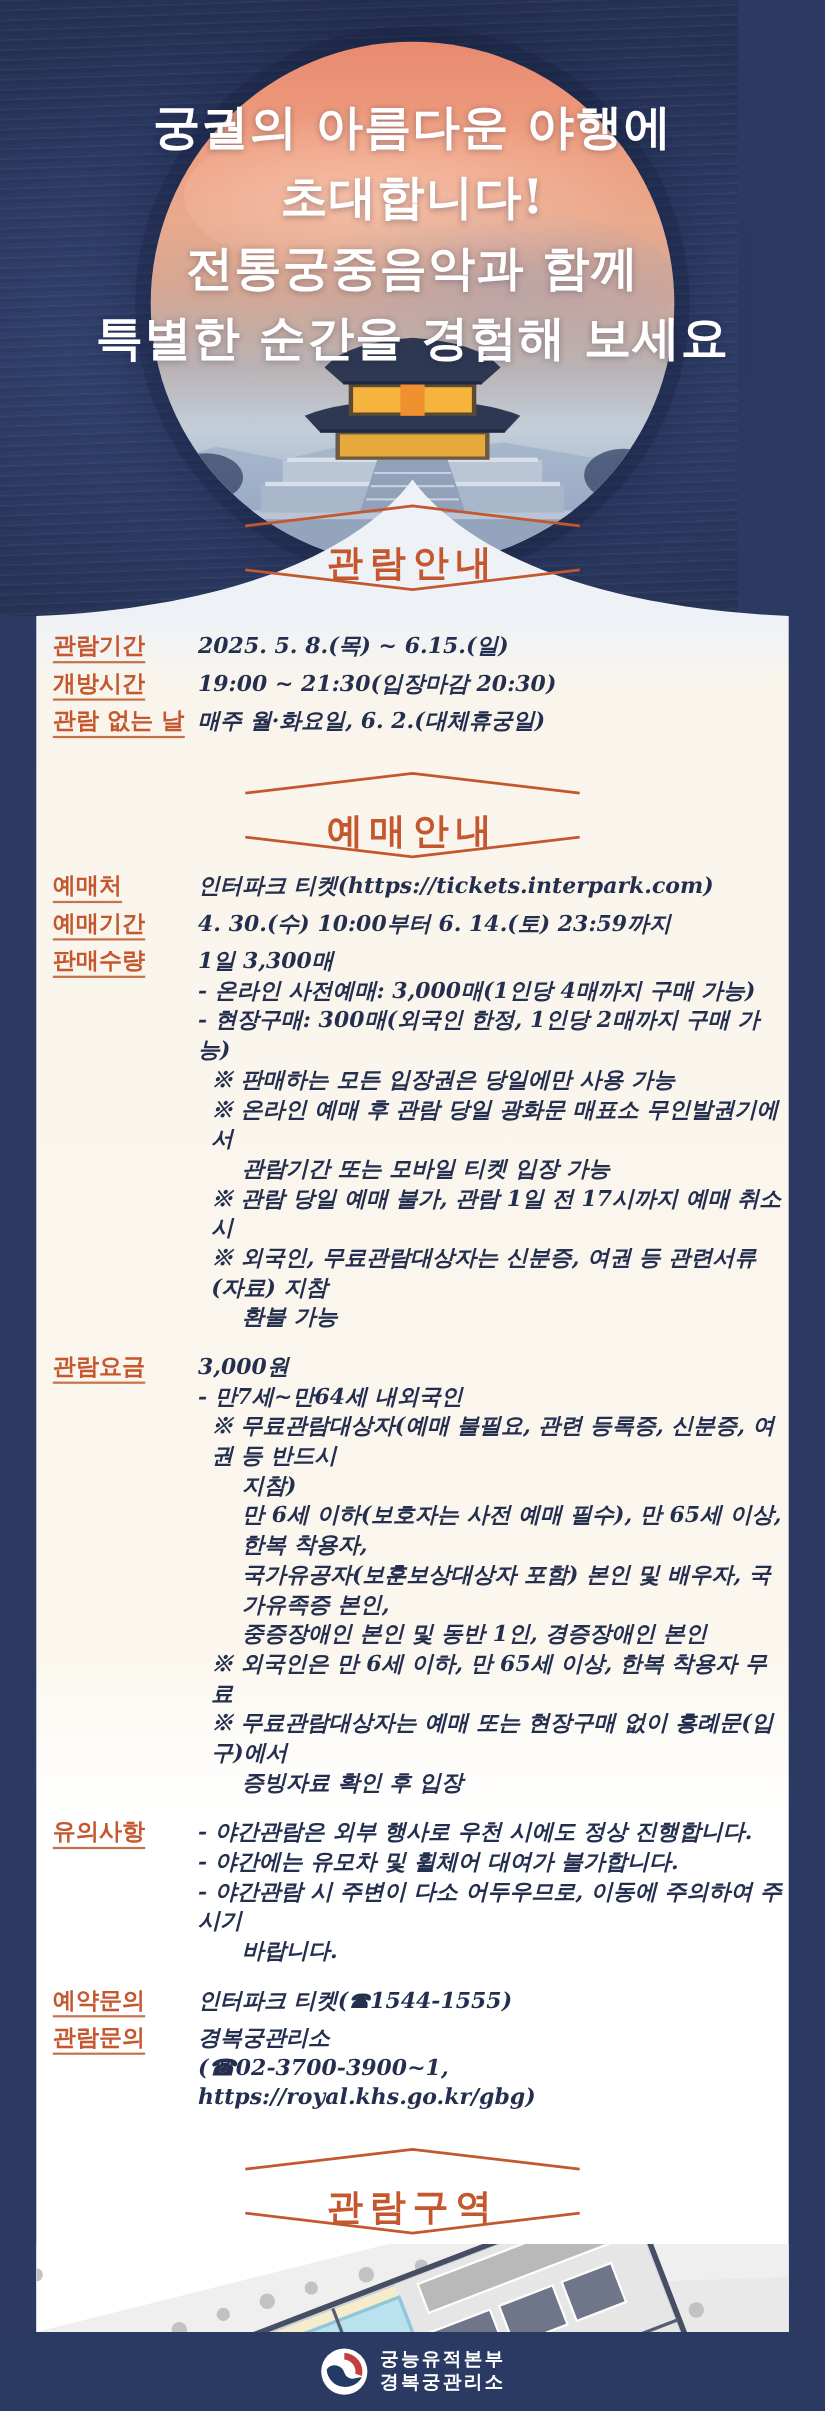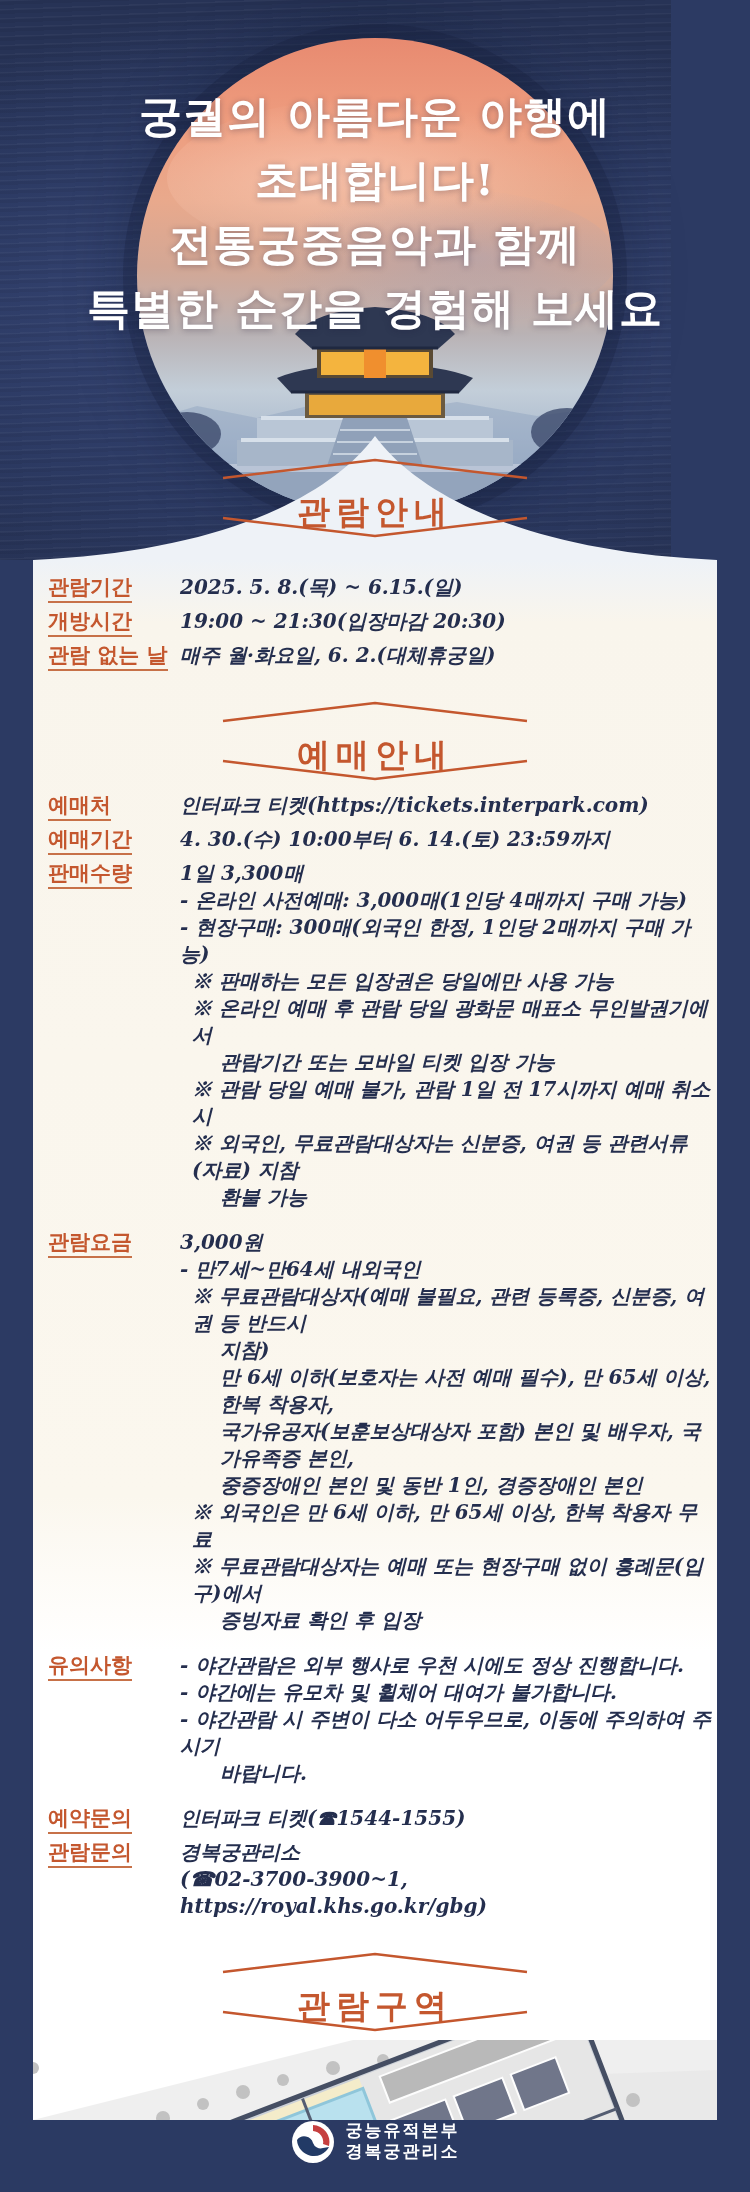--- a/index.html
+++ b/index.html
@@ -51,21 +51,21 @@
   #head2{margin-top:24px;}
   #sec2-rows{}
   #head3{margin-top:26px;}
 
   
   .map-wrap{position:relative;width:684px;height:428px;margin:2px auto 0;}
   .map-wrap svg{position:absolute;left:0;top:0;width:684px;height:428px;}
 
   
   .footer{position:absolute;left:0;top:2120px;width:750px;height:72px;background:#2b3a63;
-    display:flex;justify-content:center;gap:11px;z-index:6;}
+    display:flex;align-items:center;justify-content:center;gap:11px;z-index:6;}
   .footer .org{color:#ffffff;font-size:17px;font-weight:700;line-height:21px;letter-spacing:2px;
     font-family:"DejaVu Sans","Liberation Sans",sans-serif;}
 </style>
 </head>
 <body>
 
 <div class="page">
 
   <div class="hero">
     <div class="hero-circle">

